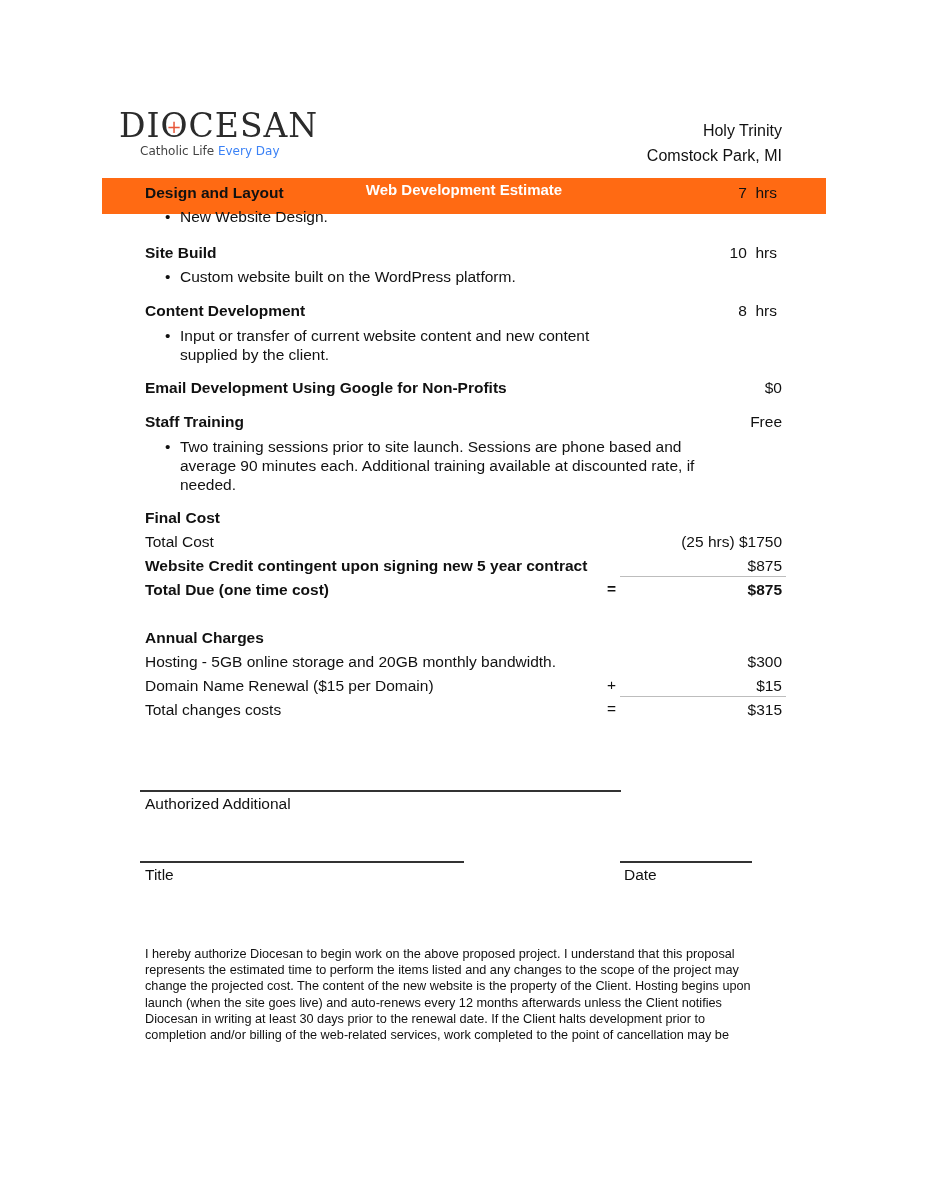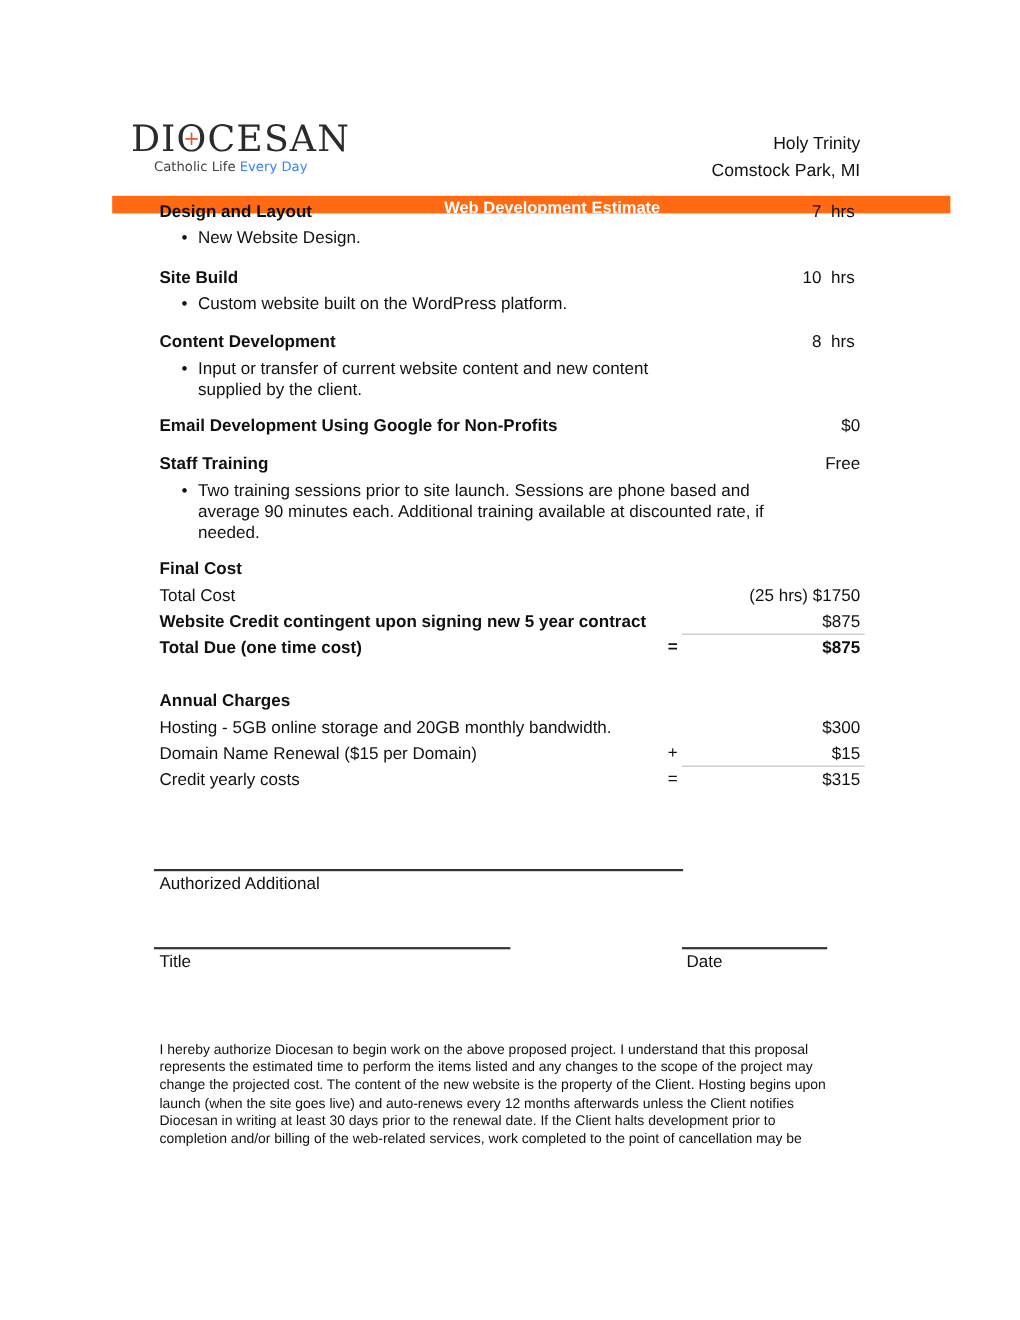--- a/index.html
+++ b/index.html
@@ -4,21 +4,21 @@
 <style>
   html, body { margin: 0; padding: 0; background: #ffffff; }
   body { width: 927px; height: 1200px; position: relative; font-family: "Liberation Sans", sans-serif; color: #111; overflow: hidden; }
   .abs { position: absolute; margin-top: 32px; }
   .logo-word { left: 119px; top: 76px; font-family: "DejaVu Serif", serif; font-size: 33px; letter-spacing: 1px; color: #2b2b2b; line-height: 36px; font-weight: normal; }
   .logo-o { display: inline-block; position: relative; }
   .logo-cross { position: absolute; left: 50%; top: 52%; transform: translate(-50%,-50%); color: #e8573a; font-family: "DejaVu Sans", sans-serif; font-size: 18px; line-height: 18px; }
   .logo-tag { left: 140px; top: 112px; font-family: "DejaVu Sans", sans-serif; font-size: 12px; color: #444; }
   .logo-tag .accent { color: #3b82f6; }
   .client { right: 145px; top: 86px; text-align: right; font-size: 16px; line-height: 25px; }
-  .banner { left: 102px; top: 146px; width: 724px; height: 16px; background: #ff6a13; color: #fff; font-weight: bold; font-size: 15px; text-align: center; line-height: 24px; padding-left: 38px; }
+  .banner { left: 102px; top: 146px; width: 724px; height: 36px; background: #ff6a13; color: #fff; font-weight: bold; font-size: 15px; text-align: center; line-height: 24px; }
   .row { position: absolute; left: 145px; width: 637px; font-size: 15.5px; line-height: 20px; }
   .row .label { position: absolute; left: 0; top: 0; }
   .row .val { position: absolute; right: 0; top: 0; text-align: right; }
   .bold { font-weight: bold; }
   .bullet { position: absolute; left: 165px; font-size: 15.5px; line-height: 19px; }
   .bullet .dot { position: absolute; left: 0; top: 0; }
   .bullet .txt { position: absolute; left: 15px; top: 0; }
   .op { position: absolute; left: 607px; font-size: 15.5px; }
   .rule { position: absolute; height: 1px; background: #bdbdbd; }
   .sigline { position: absolute; height: 2px; background: #333; }
@@ -111,21 +111,21 @@
   <span class="label">Hosting - 5GB online storage and 20GB monthly bandwidth.</span>
   <span class="val">$300</span>
 </div>
 <div class="row" style="top:676px;">
   <span class="label">Domain Name Renewal ($15 per Domain)</span>
   <span class="val">$15</span>
 </div>
 <span class="op" style="top:676px;">+</span>
 <div class="rule" style="left:620px; top:696px; width:166px;"></div>
 <div class="row" style="top:700px;">
-  <span class="label">Credit yearly costs</span>
+  <span class="label">Total changes costs</span>
   <span class="val">$315</span>
 </div>
 <span class="op" style="top:700px;">=</span>
 
 <div class="sigline" style="left:140px; top:790px; width:481px;"></div>
 <div class="siglabel" style="left:145px; top:795px;">Authorized Additional</div>
 
 <div class="sigline" style="left:140px; top:861px; width:324px;"></div>
 <div class="siglabel" style="left:145px; top:866px;">Title</div>
 

